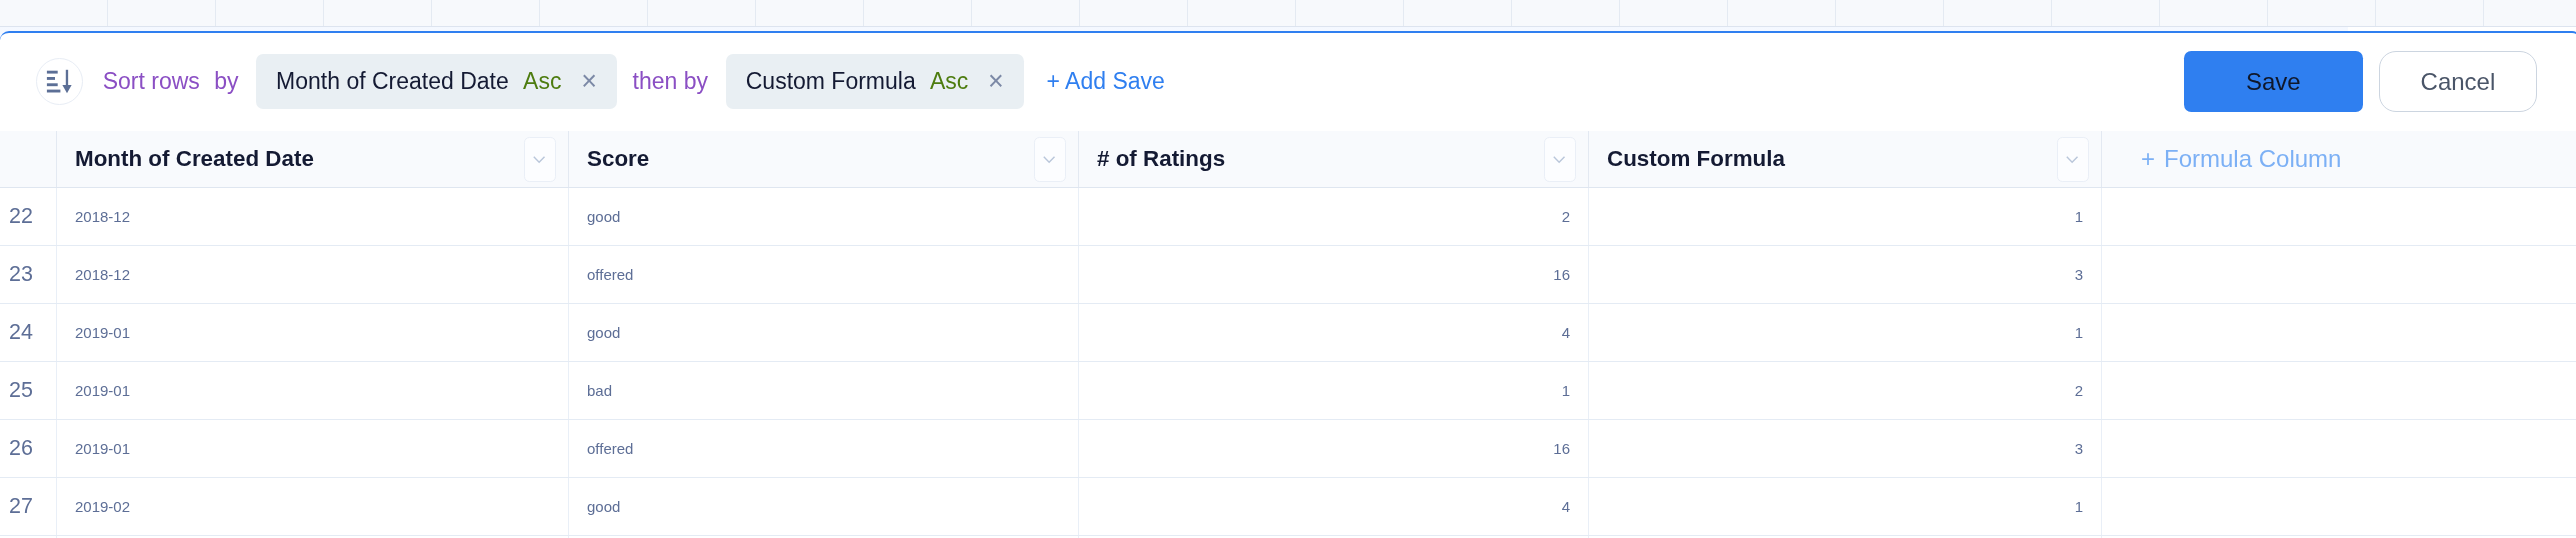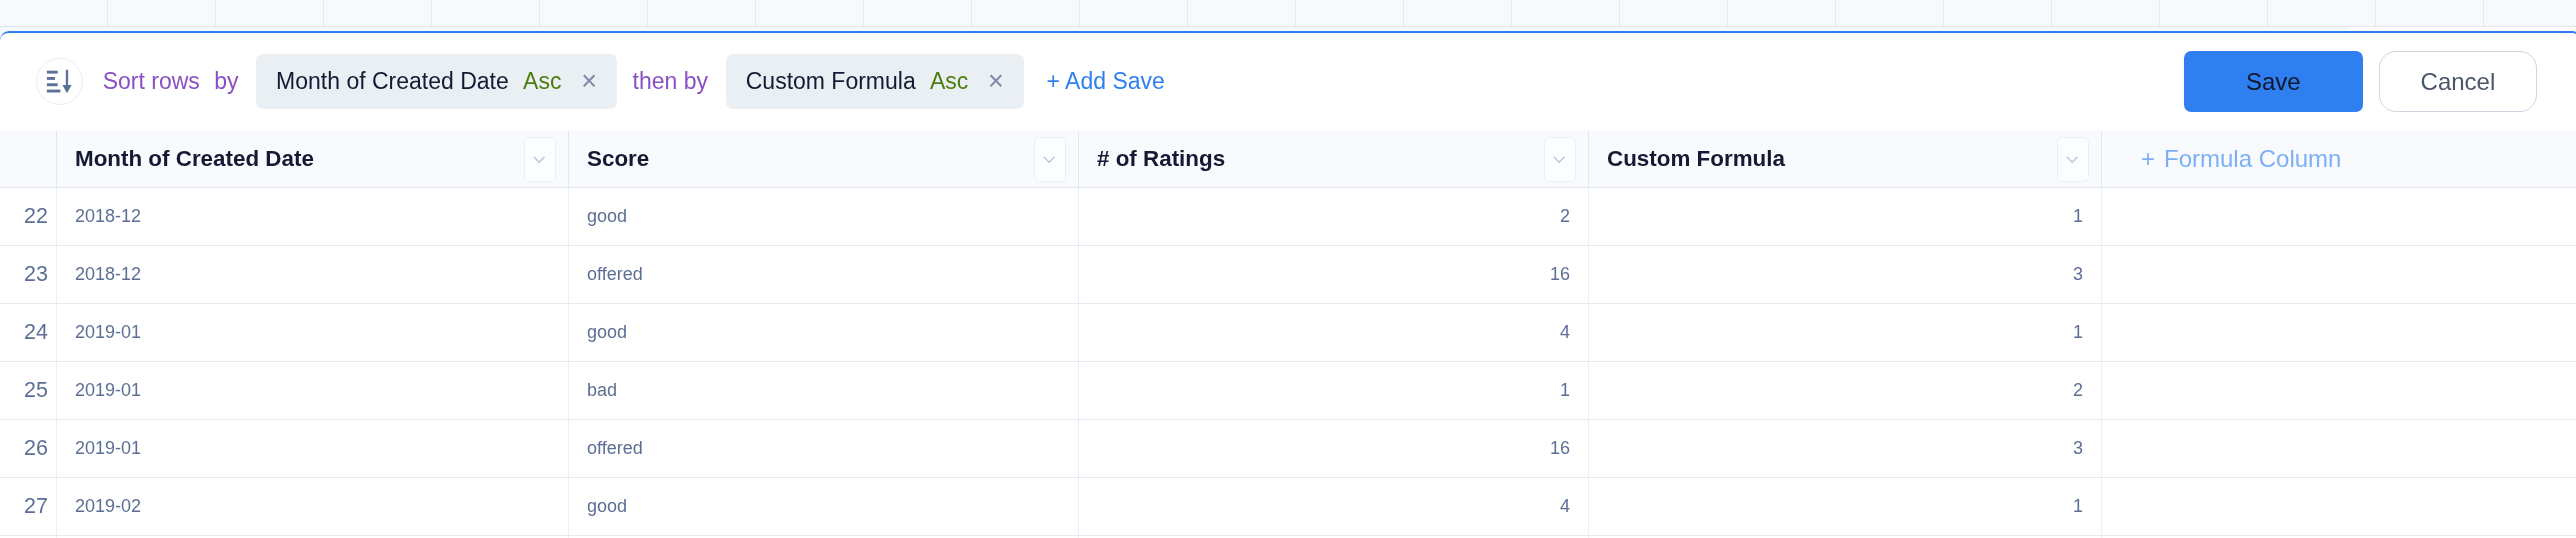--- a/index.html
+++ b/index.html
@@ -177,31 +177,31 @@
 
   .grid-row {
     display: flex;
     height: 58px;
     border-bottom: 0.9px solid #e4ebf4;
     background: #ffffff;
   }
   .cell-rownum {
     flex: 0 0 57px;
     display: flex; align-items: center; justify-content: flex-end;
-    padding-right: 8px;
+    padding-right: 23px;
     border-right: 0.9px solid #e9eff7;
     color: #5d6e96;
     font-size: 21.5px;
   }
   .cell {
     display: flex; align-items: center;
     border-right: 0.9px solid #e9eff7;
     padding: 0 18px;
     color: #5d6e96;
-    font-size: 18px;
+    font-size: 15px;
     white-space: nowrap;
   }
   .cell.c0 { flex: 0 0 512px; }
   .cell.c1 { flex: 0 0 510px; }
   .cell.c2 { flex: 0 0 510px; justify-content: flex-end; }
   .cell.c3 { flex: 0 0 513px; justify-content: flex-end; }
   .cell.cblank { flex: 1 1 auto; border-right: none; }
 </style>
 </head>
 <body>

